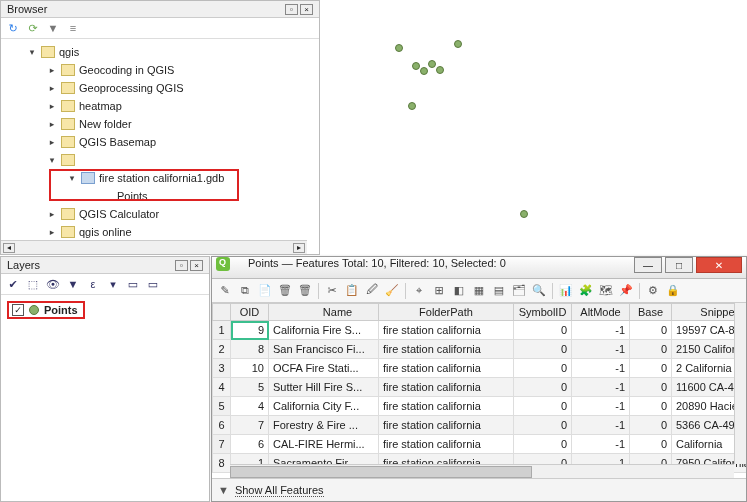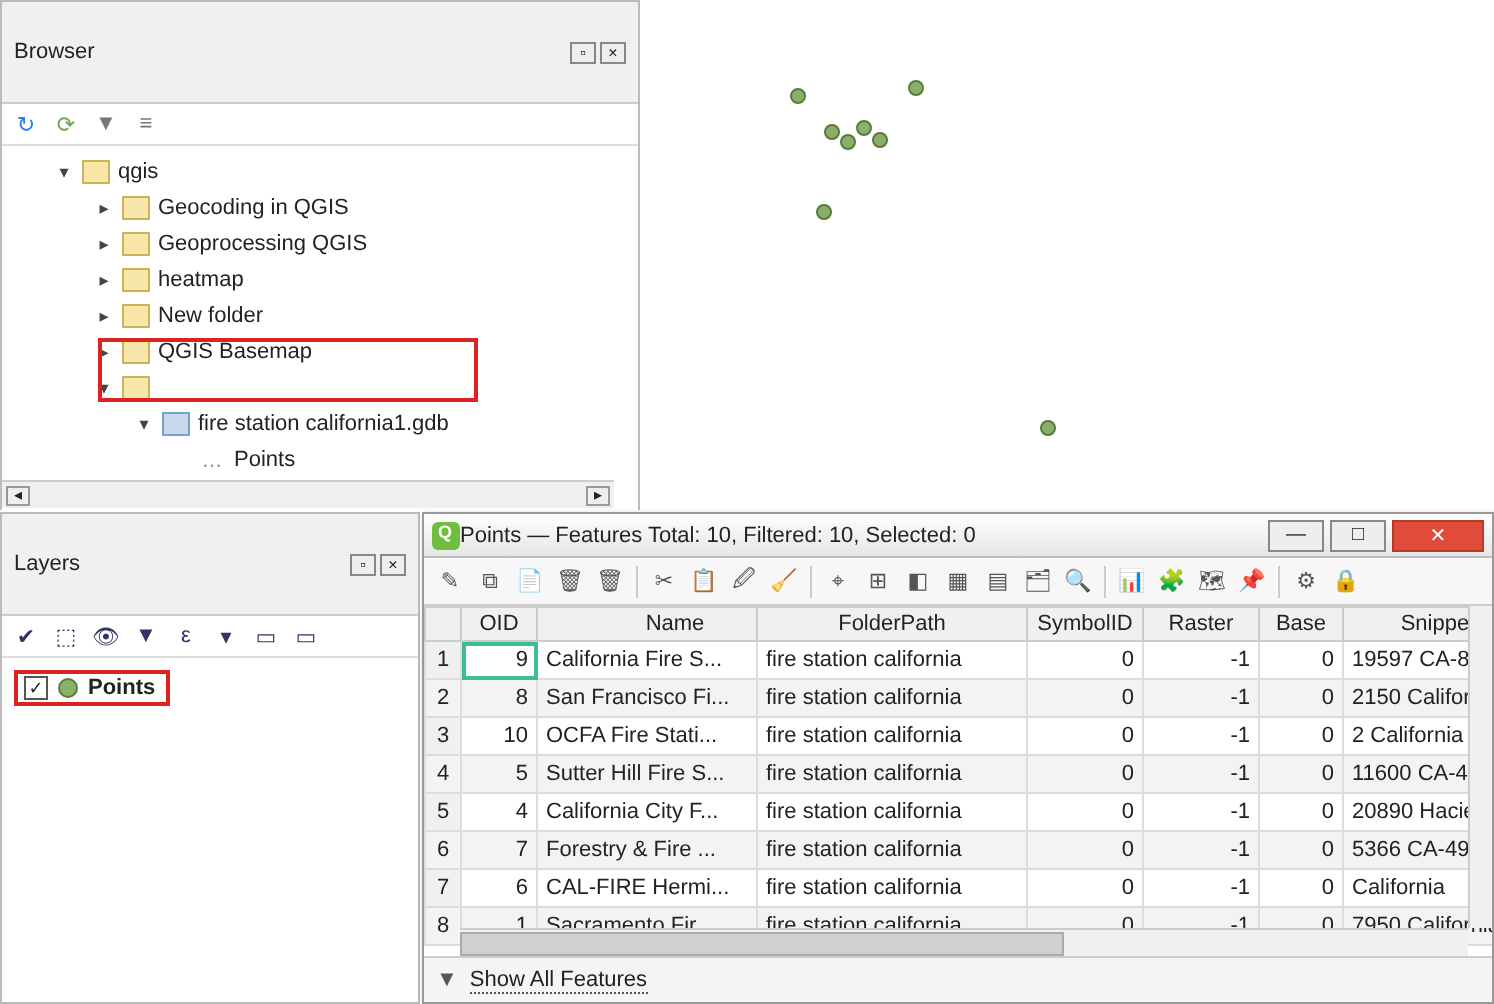--- a/index.html
+++ b/index.html
@@ -1,17 +1,17 @@
 <!DOCTYPE html>
 <html><head>
 <meta charset="utf-8">
 <style>
   * { box-sizing: border-box; margin: 0; padding: 0; }
   body { font-family: "Segoe UI", Tahoma, sans-serif; font-size: 11px; background: #fff; width: 747px; height: 502px; position: relative; color: #222; }
-  .panel-title { background: #f0f0f0; border-bottom: 1px solid #ccc; padding: 19px 6px; font-size: 11px; display: flex; justify-content: space-between; align-items: center; }
+  .panel-title { background: #f0f0f0; border-bottom: 1px solid #ccc; padding: 2px 6px; font-size: 11px; display: flex; justify-content: space-between; align-items: center; }
   .panel-title .right { display: flex; gap: 2px; }
   .sqbtn { width: 13px; height: 11px; border: 1px solid #888; background: #eee; font-size: 8px; display:flex; align-items:center; justify-content:center; }
   .browser { position: absolute; left: 0; top: 0; width: 320px; height: 255px; border: 1px solid #bbb; }
   .browser-body { height: 205px; overflow: hidden; background:#fff; }
   .browser-toolbar { padding: 2px 4px; display: flex; gap: 4px; border-bottom: 1px solid #ddd; }
   .tb-icon { width: 16px; height: 16px; display:flex; align-items:center; justify-content:center; font-size:11px; color:#336; }
   .tree { padding: 4px 2px; line-height: 18px; }
   .tree-row { display: flex; align-items: center; gap: 4px; white-space: nowrap; }
   .indent { display:inline-block; }
   .tri { width: 10px; text-align: center; color: #444; font-size: 9px; }
@@ -28,21 +28,21 @@
   .layers-toolbar { padding: 2px 4px; display: flex; gap: 4px; border-bottom: 1px solid #ddd; }
   .layers-body { padding: 6px; }
   .layer-item { display:flex; align-items:center; gap:5px; width:78px; padding:1px 3px; }
   .chk { width:12px; height:12px; border:1px solid #555; display:flex; align-items:center; justify-content:center; font-size:9px; }
   .dot-icon { width:10px; height:10px; border-radius:50%; background:#8ab06b; border:1px solid #5a7a3e; }
 
   .canvas { position:absolute; left:320px; top:0; width:427px; height:256px; background:#fff; }
   .pt { position:absolute; width:8px; height:8px; border-radius:50%; background:#8ab06b; border:1px solid #5a7a3e; }
 
   .attr-window { position:absolute; left:211px; top:256px; width:536px; height:246px; border:1px solid #999; background:#f4f4f4; box-shadow:1px 1px 3px rgba(0,0,0,0.25); }
-  .attr-titlebar { height:22px; background: linear-gradient(#fefefe,#e6e6e6); border-bottom:1px solid #bbb; display:flex; align-items:center; padding:0 4px; gap:0; }
+  .attr-titlebar { height:22px; background: linear-gradient(#fefefe,#e6e6e6); border-bottom:1px solid #bbb; display:flex; align-items:flex-start; padding:0 4px; gap:18px; }
   .qgis-icon { width:14px; height:14px; border-radius:3px; background:#6fbf3e; position:relative; }
   .qgis-icon::after { content:"Q"; color:#fff; font-weight:bold; font-size:9px; position:absolute; left:3px; top:0; }
   .title-tail { margin-left:auto; display:flex; gap:3px; }
   .winbtn { width:28px; height:16px; border:1px solid #888; background:#eee; display:flex; align-items:center; justify-content:center; font-size:10px; }
   .winbtn.close { background:#e04b3a; color:#fff; border-color:#b53a2b; width:46px; }
   .attr-toolbar { height:24px; background:#f7f7f7; border-bottom:1px solid #ccc; display:flex; align-items:center; gap:2px; padding:0 4px; }
   .attr-toolbar .btn { width:18px; height:18px; display:flex; align-items:center; justify-content:center; font-size:11px; color:#555; border:1px solid transparent; }
   .attr-toolbar .sep { width:1px; height:16px; background:#ccc; margin:0 2px; }
   .grid-wrap { position:relative; height: calc(100% - 22px - 24px - 22px); overflow:hidden; background:#fff; border-bottom:1px solid #ccc; }
   table.grid { border-collapse:collapse; width:100%; table-layout:fixed; }
@@ -235,21 +235,21 @@
     </div>
   <div class="grid-wrap">
     <table class="grid" id="grid">
         <thead>
           <tr>
             <th class="rowhdr"></th>
             <th style="width: 38px;">OID</th>
             <th style="width: 110px; padding-left: 32px;">Name</th>
             <th style="width: 135px;">FolderPath</th>
             <th style="width: 58px;">SymbolID</th>
-            <th style="width: 58px;">Raster</th>
+            <th style="width: 58px;">AltMode</th>
             <th style="width: 42px;">Base</th>
             <th style="width: 95px;">Snippet</th>
           </tr>
         </thead>
         <tbody>
           <tr>
             <td class="rowhdr">1</td>
             <td class="num cell-selected">9</td>
             <td>California Fire S...</td>
             <td>fire station california</td>

